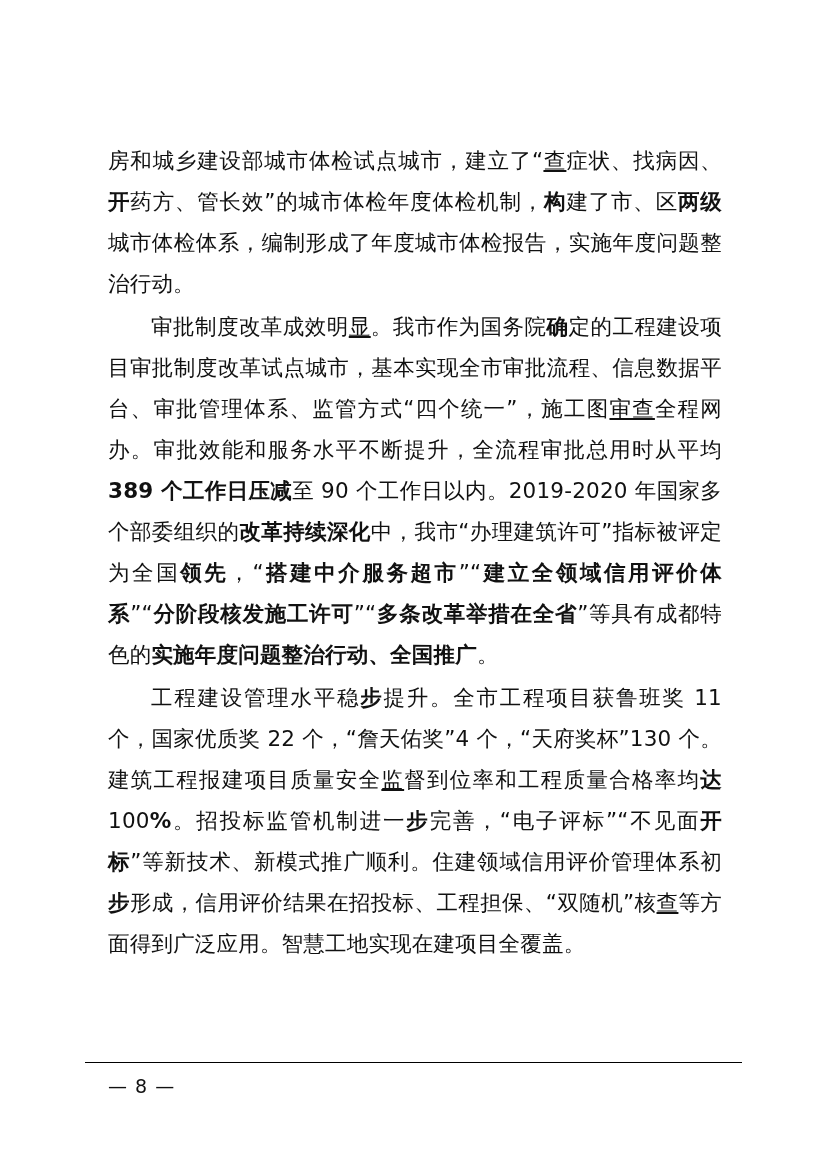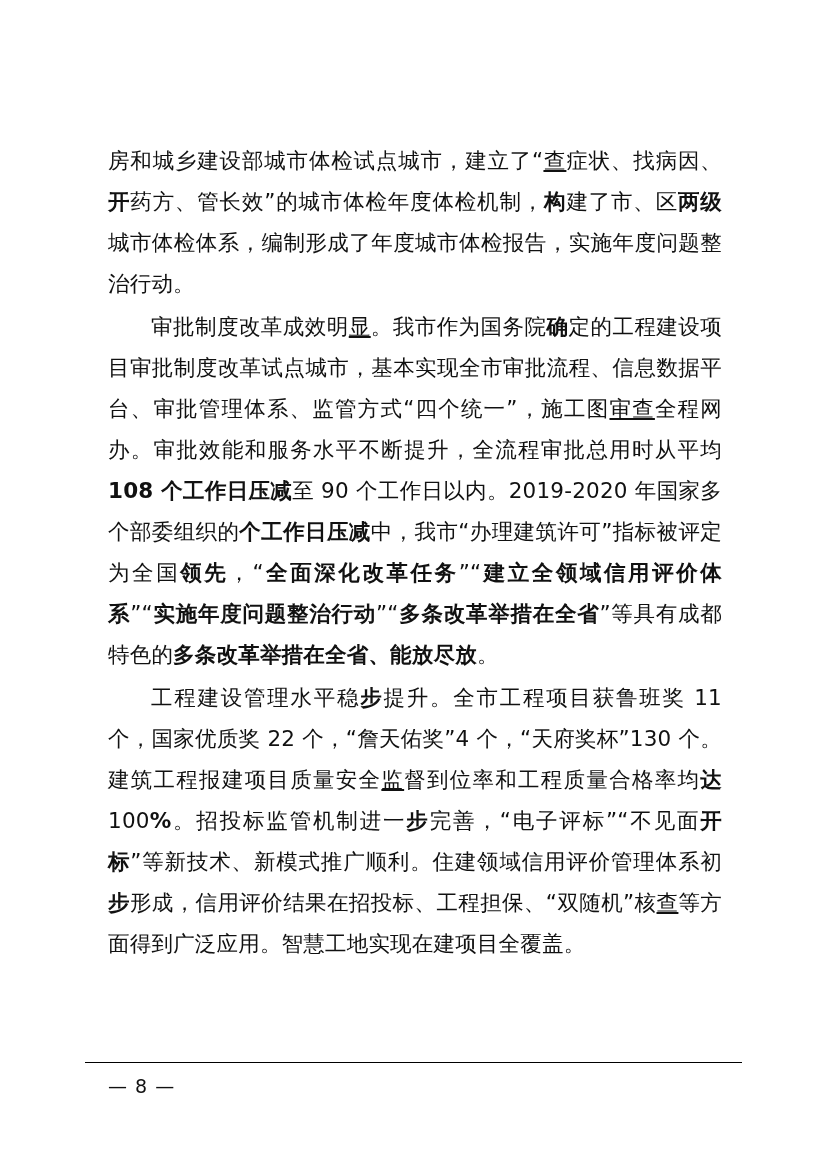--- a/index.html
+++ b/index.html
@@ -79,21 +79,21 @@
 </style>
 </head>
 <body>
 
 <div class="page">
 
   <div class="body-text">
 
     <p class="para">房和城乡建设部城市体检试点城市，建立了“<u>查</u>症状、找病因、<b>开</b>药方、管长效”的城市体检年度体检机制，<b>构</b>建了市、区<b>两级</b>城市体检体系，编制形成了年度城市体检报告，实施年度问题整治行动。</p>
 
-    <p class="para indent">审批制度改革成效明<u>显</u>。我市作为国务院<b>确</b>定的工程建设项目审批制度改革试点城市，基本实现全市审批流程、信息数据平台、审批管理体系、监管方式“四个统一”，施工图<u>审查</u>全程网办。审批效能和服务水平不断提升，全流程审批总用时从平均 <b>108 个工作日压减</b>至 90 个工作日以内。2019-2020 年国家多个部委组织的<b>个工作日压减</b>中，我市“办理建筑许可”指标被评定为全国<b>领先</b>，“<b>全面深化改革任务</b>”“<b>建立全领域信用评价体系</b>”“<b>实施年度问题整治行动</b>”“<b>多条改革举措在全省</b>”等具有成都特色的<b>多条改革举措在全省、能放尽放</b>。</p>
+    <p class="para indent">审批制度改革成效明<u>显</u>。我市作为国务院<b>确</b>定的工程建设项目审批制度改革试点城市，基本实现全市审批流程、信息数据平台、审批管理体系、监管方式“四个统一”，施工图<u>审查</u>全程网办。审批效能和服务水平不断提升，全流程审批总用时从平均 <b>389 个工作日压减</b>至 90 个工作日以内。2019-2020 年国家多个部委组织的<b>改革持续深化</b>中，我市“办理建筑许可”指标被评定为全国<b>领先</b>，“<b>搭建中介服务超市</b>”“<b>建立全领域信用评价体系</b>”“<b>分阶段核发施工许可</b>”“<b>多条改革举措在全省</b>”等具有成都特色的<b>实施年度问题整治行动、全国推广</b>。</p>
 
     <p class="para indent">工程建设管理水平稳<b>步</b>提升。全市工程项目获鲁班奖 11 个，国家优质奖 22 个，“詹天佑奖”4 个，“天府奖杯”130 个。建筑工程报建项目质量安全<u>监</u>督到位率和工程质量合格率均<b>达</b> 100<b>%</b>。招投标监管机制进一<b>步</b>完善，“电子评标”“不见面<b>开标</b>”等新技术、新模式推广顺利。住建领域信用评价管理体系初<b>步</b>形成，信用评价结果在招投标、工程担保、“双随机”核<u>查</u>等方面得到广泛应用。智慧工地实现在建项目全覆盖。</p>
 
 
   </div>
 
   <div class="footer">
     <div class="footer-rule"></div>
     <div class="page-number">— 8 —</div>
   </div>

